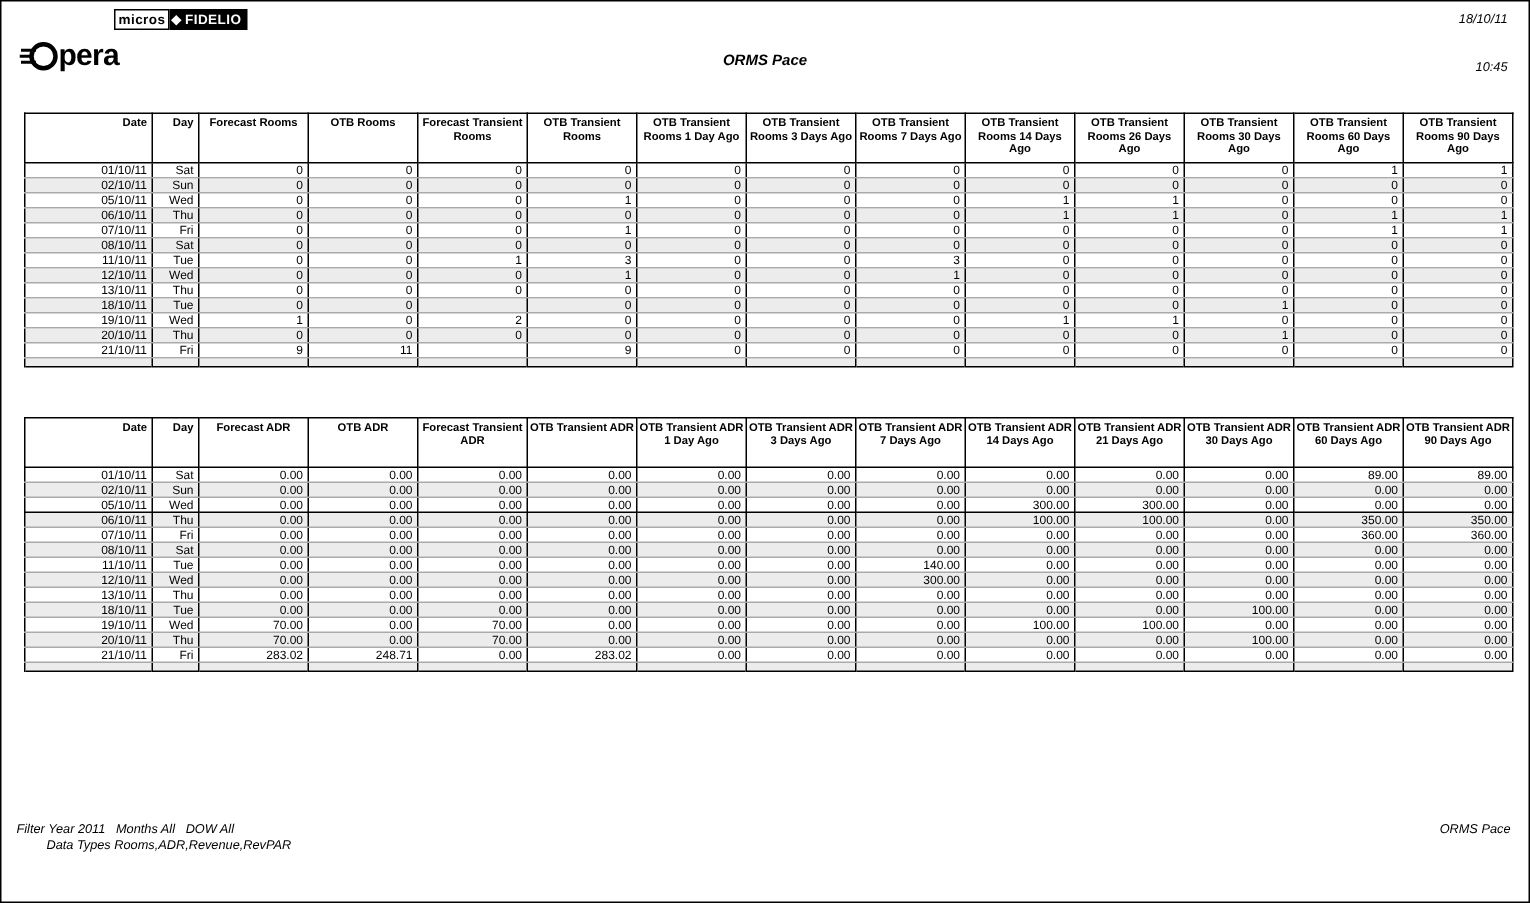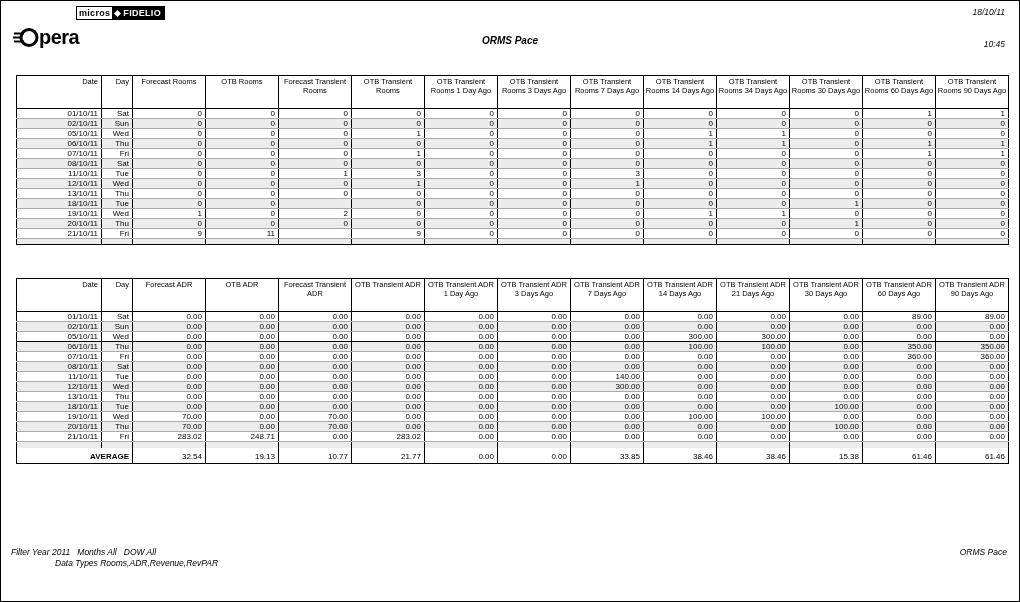--- a/index.html
+++ b/index.html
@@ -27,40 +27,40 @@
                font-style:italic; font-weight:bold; font-size:10px; }
   .hdr-date { position:absolute; top:6px; right:14px; font-style:italic; font-size:8.5px; }
   .hdr-time { position:absolute; top:38px; right:14px; font-style:italic; font-size:8.5px; }
 
   
   table.rpt { position:absolute; left:15px; width:990px; border-collapse:collapse;
               table-layout:fixed; border:1px solid #000; background:#fff; }
   #table-0 { top:74px; }
   #table-1 { top:277px; }
   table.rpt th {
-    font-weight:normal; font-size:7.5px; line-height:8.5px; text-align:center; vertical-align:top;
+    font-weight:bold; font-size:7.5px; line-height:8.5px; text-align:center; vertical-align:top;
     border:1px solid #000; padding:2px 1px 0 1px; height:33px; overflow:hidden; background:#fff;
   }
   table.rpt th.rt { text-align:right; padding-right:3px; }
   table.rpt td {
     font-size:8px; line-height:9px; height:10px; text-align:right;
     padding:0 3px 0 1px; border-left:1px solid #000; border-right:1px solid #000;
     border-bottom:1px solid #aaa; overflow:hidden; white-space:nowrap; background:#fff;
   }
   table.rpt tbody tr:nth-child(even) td { background:#ececec; }
   table.rpt tr.heavy td { border-bottom:1px solid #000; }
   table.rpt tr.spacer td { height:6px; border-bottom:none; background:#fff; }
   table.rpt tr.summary td { height:16px; border-bottom:none; vertical-align:bottom;
                             padding-bottom:2px; background:#fff; }
   table.rpt tr.summary td.lbl { font-weight:bold; }
 
   
   .ftr { position:absolute; top:546px; font-style:italic; font-size:8.5px; line-height:10.5px; }
   .ftr-left { left:10px; }
-  .ftr-left .line2 { margin-left:44px; }
+  .ftr-left .line2 { margin-left:20px; }
   .ftr-center { left:0; width:100%; text-align:center; }
   .ftr-right { right:12px; }
 </style>
 </head>
 <body>
 
 <div class="page">
 
   <div class="logo-mf">
     <span class="mf-micros">micros</span>
@@ -103,21 +103,21 @@
           <th class="rt">Date</th>
           <th class="rt">Day</th>
           <th>Forecast Rooms</th>
           <th>OTB Rooms</th>
           <th>Forecast Transient Rooms</th>
           <th>OTB Transient Rooms</th>
           <th>OTB Transient Rooms 1 Day Ago</th>
           <th>OTB Transient Rooms 3 Days Ago</th>
           <th>OTB Transient Rooms 7 Days Ago</th>
           <th>OTB Transient Rooms 14 Days Ago</th>
-          <th>OTB Transient Rooms 34 Days Ago</th>
+          <th>OTB Transient Rooms 26 Days Ago</th>
           <th>OTB Transient Rooms 30 Days Ago</th>
           <th>OTB Transient Rooms 60 Days Ago</th>
           <th>OTB Transient Rooms 90 Days Ago</th>
         </tr>
       </thead>
       <tbody>
         <tr>
           <td>01/10/11</td>
           <td>Sat</td>
           <td>0</td>
@@ -596,35 +596,20 @@
           <td></td>
           <td></td>
           <td></td>
           <td></td>
           <td></td>
           <td></td>
           <td></td>
           <td></td>
           <td></td>
         </tr>
-        <tr class="summary">
-          <td colspan="2" class="lbl">AVERAGE</td>
-          <td>32.54</td>
-          <td>19.13</td>
-          <td>10.77</td>
-          <td>21.77</td>
-          <td>0.00</td>
-          <td>0.00</td>
-          <td>33.85</td>
-          <td>38.46</td>
-          <td>38.46</td>
-          <td>15.38</td>
-          <td>61.46</td>
-          <td>61.46</td>
-        </tr>
       </tbody>
     </table>
 
   <div class="ftr ftr-left">
     <div>Filter Year 2011&nbsp;&nbsp; Months All&nbsp;&nbsp; DOW All</div>
     <div class="line2">Data Types Rooms,ADR,Revenue,RevPAR</div>
   </div>
   <div class="ftr ftr-right">ORMS Pace</div>
 
 </div>

